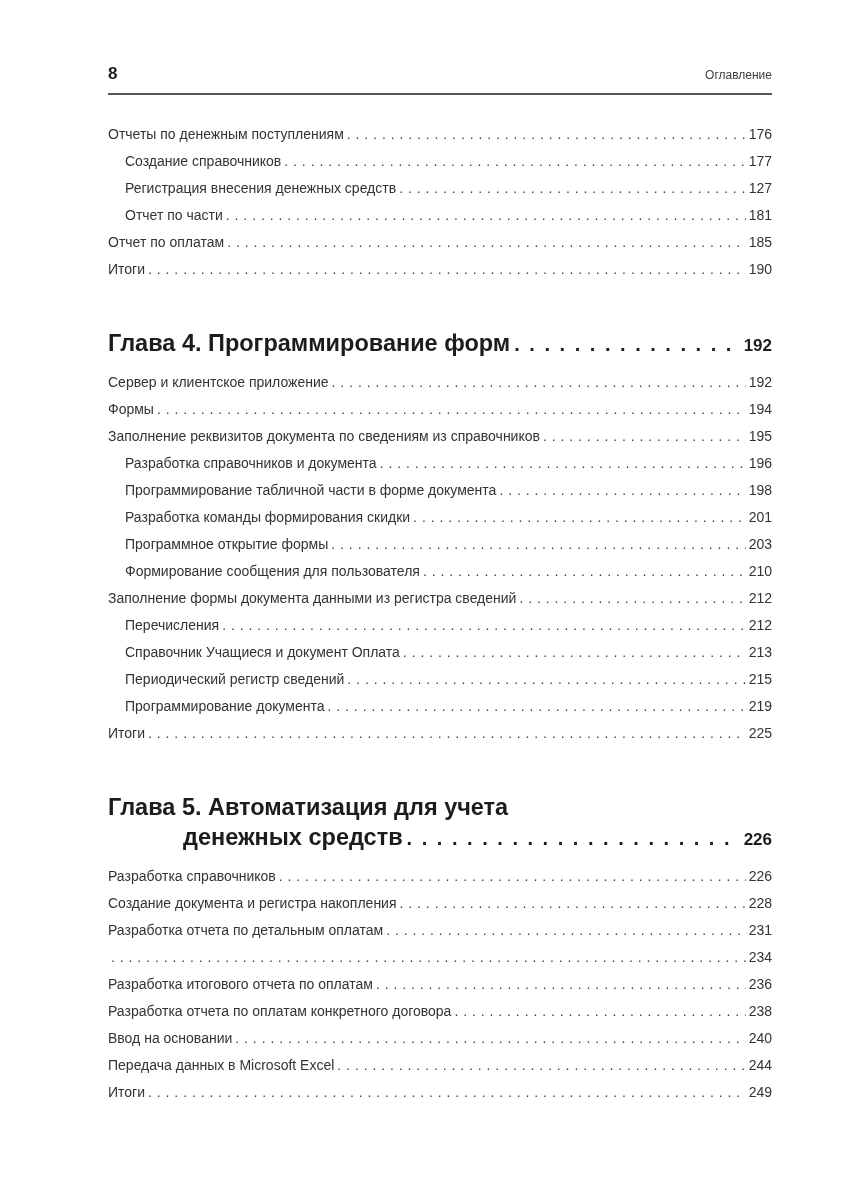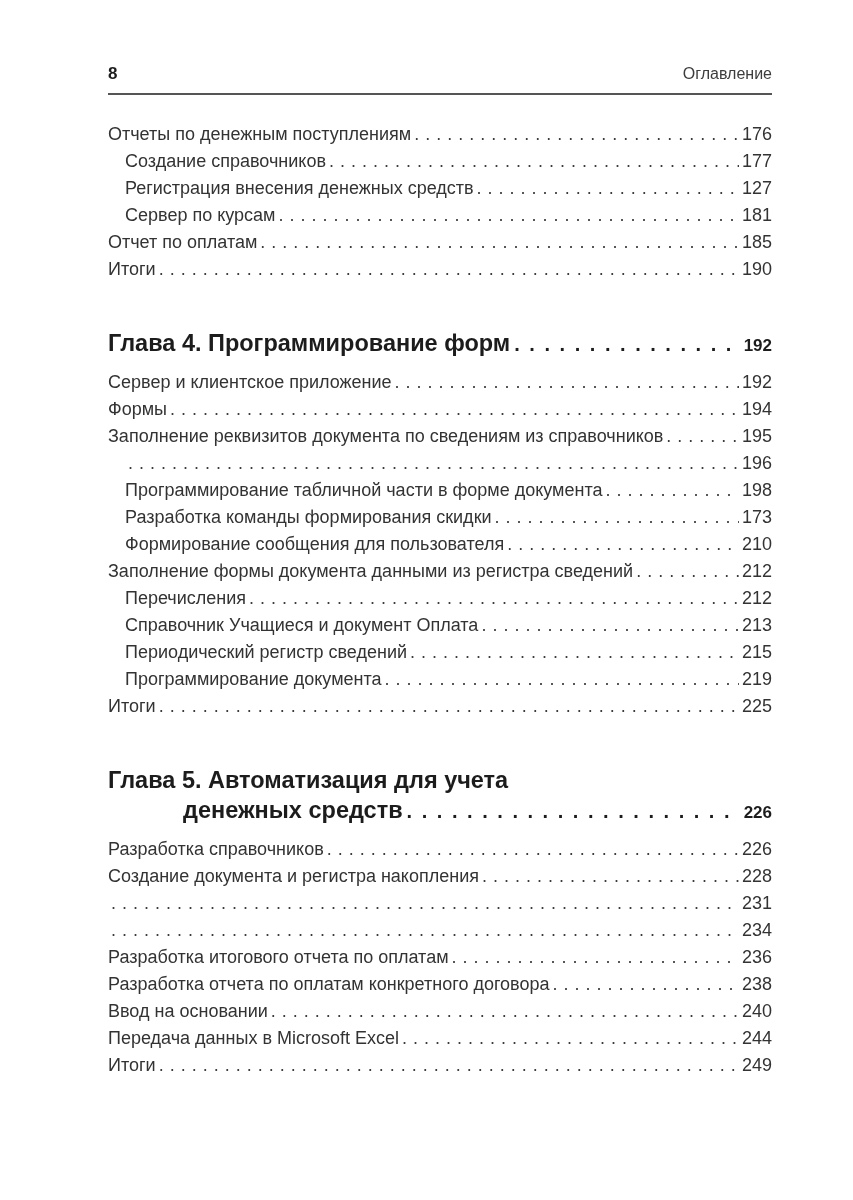--- a/index.html
+++ b/index.html
@@ -24,32 +24,32 @@
     align-items: baseline;
     border-bottom: 2px solid #555555;
     padding-bottom: 9px;
   }
   .hdr .num {
     font-weight: bold;
     font-size: 17px;
     color: #1d1d1d;
   }
   .hdr .ttl {
-    font-size: 16px;
+    font-size: 12px;
     color: #3d3d3d;
     margin-left: 27px;
   }
   
   .entries { margin-top: 8px; }
   .entries.first { margin-top: 26px; }
   .entry {
     display: flex;
     align-items: flex-end;
     line-height: 27px;
-    font-size: 18px;
+    font-size: 14px;
     color: #333333;
   }
   .entry.lvl2 { padding-left: 17px; }
   .entry .t  { white-space: nowrap; }
   .entry .pg { white-space: nowrap; }
   .leader {
     flex: 1 1 auto;
     overflow: hidden;
     white-space: nowrap;
     margin: 0 3px;
@@ -106,21 +106,21 @@
       <span class="t">Создание справочников</span>
       <span class="leader"></span>
       <span class="pg">177</span>
     </div>
         <div class="entry lvl2">
       <span class="t">Регистрация внесения денежных средств</span>
       <span class="leader"></span>
       <span class="pg">127</span>
     </div>
         <div class="entry lvl2">
-      <span class="t">Сервер по курсам</span>
+      <span class="t">Отчет по части</span>
       <span class="leader"></span>
       <span class="pg">181</span>
     </div>
         <div class="entry lvl1">
       <span class="t">Отчет по оплатам</span>
       <span class="leader"></span>
       <span class="pg">185</span>
     </div>
         <div class="entry lvl1">
       <span class="t">Итоги</span>
@@ -146,32 +146,38 @@
       <span class="t">Формы</span>
       <span class="leader"></span>
       <span class="pg">194</span>
     </div>
         <div class="entry lvl1">
       <span class="t">Заполнение реквизитов документа по сведениям из справочников</span>
       <span class="leader"></span>
       <span class="pg">195</span>
     </div>
         <div class="entry lvl2">
+      <span class="t">Разработка справочников и документа</span>
       <span class="leader"></span>
       <span class="pg">196</span>
     </div>
         <div class="entry lvl2">
       <span class="t">Программирование табличной части в форме документа</span>
       <span class="leader"></span>
       <span class="pg">198</span>
     </div>
         <div class="entry lvl2">
       <span class="t">Разработка команды формирования скидки</span>
       <span class="leader"></span>
-      <span class="pg">173</span>
+      <span class="pg">201</span>
+    </div>
+        <div class="entry lvl2">
+      <span class="t">Программное открытие формы</span>
+      <span class="leader"></span>
+      <span class="pg">203</span>
     </div>
         <div class="entry lvl2">
       <span class="t">Формирование сообщения для пользователя</span>
       <span class="leader"></span>
       <span class="pg">210</span>
     </div>
         <div class="entry lvl1">
       <span class="t">Заполнение формы документа данными из регистра сведений</span>
       <span class="leader"></span>
       <span class="pg">212</span>
@@ -218,20 +224,21 @@
       <span class="t">Разработка справочников</span>
       <span class="leader"></span>
       <span class="pg">226</span>
     </div>
         <div class="entry lvl1">
       <span class="t">Создание документа и регистра накопления</span>
       <span class="leader"></span>
       <span class="pg">228</span>
     </div>
         <div class="entry lvl1">
+      <span class="t">Разработка отчета по детальным оплатам</span>
       <span class="leader"></span>
       <span class="pg">231</span>
     </div>
         <div class="entry lvl1">
       <span class="leader"></span>
       <span class="pg">234</span>
     </div>
         <div class="entry lvl1">
       <span class="t">Разработка итогового отчета по оплатам</span>
       <span class="leader"></span>

